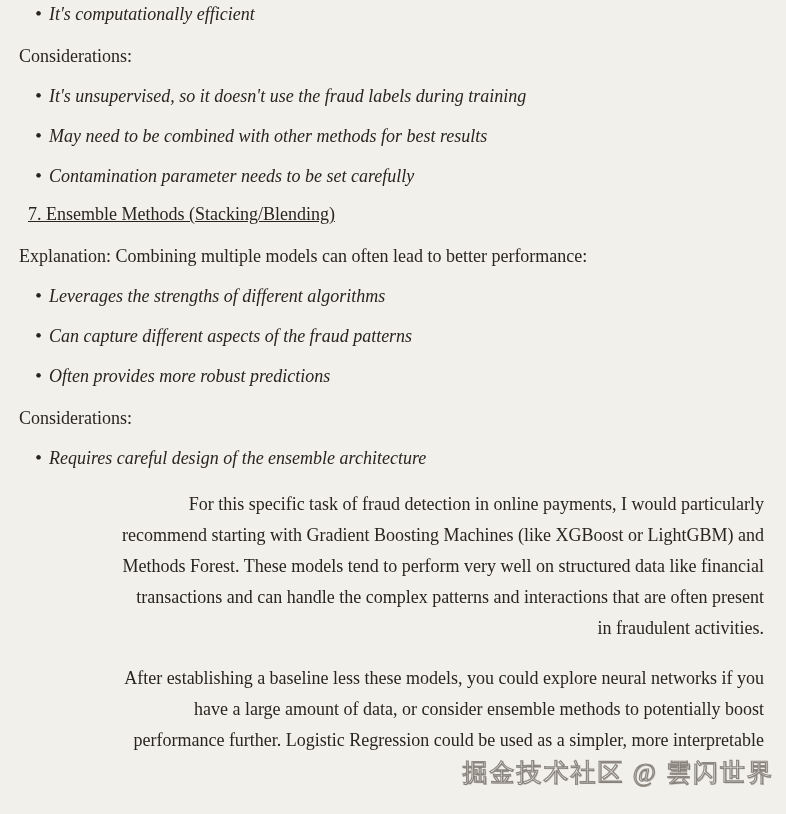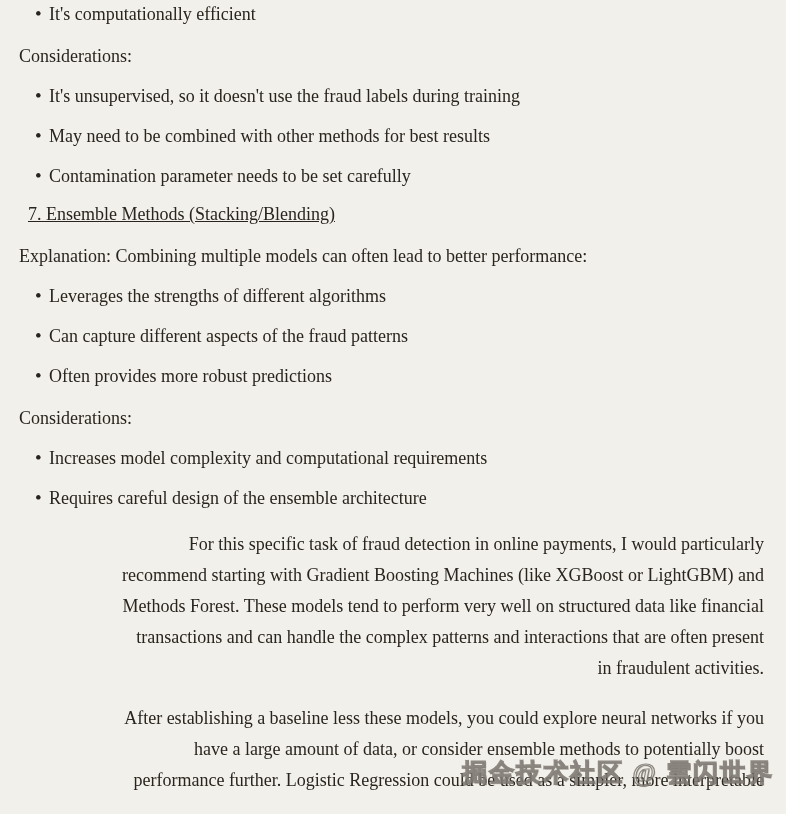--- a/index.html
+++ b/index.html
@@ -16,20 +16,21 @@
     padding: 2px 22px 0 11px;
     width: 786px;
   }
   
   .bullet-row {
     position: relative;
     padding-left: 38px;
     line-height: 24px;
     margin-top: 16px;
     white-space: nowrap;
+    font-style: italic;
   }
   .bullet-row::before {
     content: "\2022";
     position: absolute;
     left: 24px;
     top: 0;
     line-height: 24px;
     font-size: 19px;
   }
   .first-row { margin-top: 0; }
@@ -44,21 +45,21 @@
   .paragraph { margin-top: 19px; text-align: right; }
   .paragraph .pline {
     line-height: 31px;
     white-space: nowrap;
   }
   .watermark {
     position: absolute;
     top: 756px;
     right: 12px;
     font-size: 25px;
-    font-weight: bold;
+    font-weight: normal;
     letter-spacing: 2px;
     color: rgba(255,255,255,0.50);
     -webkit-text-stroke: 1.2px rgba(105,100,92,0.75);
     text-shadow: 1px 1px 0 rgba(120,115,105,0.35);
     white-space: nowrap;
     pointer-events: none;
   }
 </style>
 </head>
 <body>
@@ -76,21 +77,20 @@
   <div class="numbered-row">7. Ensemble Methods (Stacking/Blending)</div>
 
   <div class="section-label">Explanation: Combining multiple models can often lead to better performance:</div>
 
   <div class="bullet-row">Leverages the strengths of different algorithms</div>
   <div class="bullet-row">Can capture different aspects of the fraud patterns</div>
   <div class="bullet-row">Often provides more robust predictions</div>
 
   <div class="section-label">Considerations:</div>
 
-  <div class="bullet-row">Increases model complexity and computational requirements</div>
   <div class="bullet-row">Requires careful design of the ensemble architecture</div>
 
   <div class="paragraph">
     <div class="pline">For this specific task of fraud detection in online payments, I would particularly</div>
     <div class="pline">recommend starting with Gradient Boosting Machines (like XGBoost or LightGBM) and</div>
     <div class="pline">Methods Forest. These models tend to perform very well on structured data like financial</div>
     <div class="pline">transactions and can handle the complex patterns and interactions that are often present</div>
     <div class="pline">in fraudulent activities.</div>
   </div>
 

